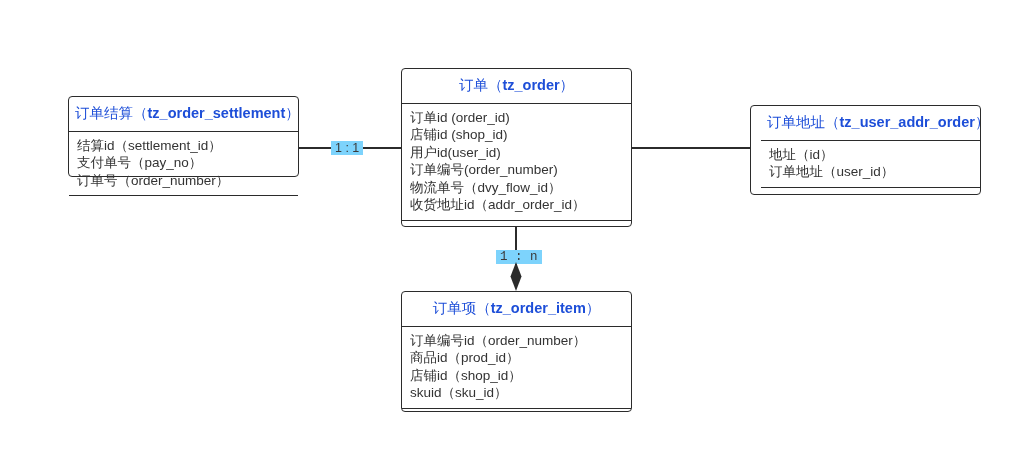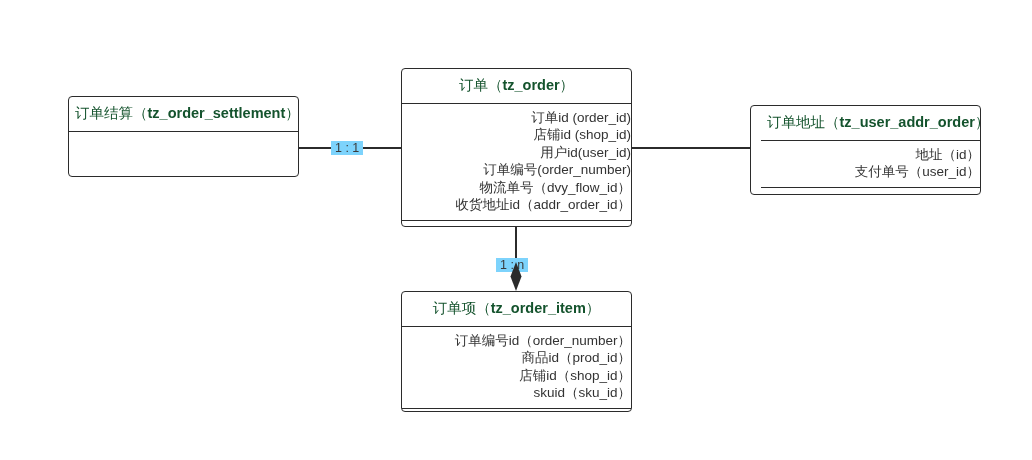--- a/index.html
+++ b/index.html
@@ -24,41 +24,40 @@
     border-radius: 4px;
     background: #ffffff;
     display: flex;
     flex-direction: column;
   }
   .entity-title {
     box-sizing: border-box;
     width: 100%;
     text-align: center;
     font-size: 14.5px;
-    color: #14532d;
+    color: #1d4ed8;
     line-height: 1;
     padding: 9px 6px 10px 6px;
     border-bottom: 1.6px solid #2b2b2b;
     white-space: nowrap;
   }
   .entity-title .tbl {
     font-weight: bold;
   }
   .entity-fields {
     box-sizing: border-box;
     padding: 5px 0 6px 8px;
     border-bottom: 1.6px solid #2b2b2b;
     flex: 0 0 auto;
   }
   .field {
     font-size: 13.5px;
     color: #333333;
     line-height: 17.5px;
     white-space: nowrap;
-    text-align: right;
   }
   .entity-footer {
     flex: 1 1 auto;
     min-height: 18px;
   }
 
   
   .conn {
     position: absolute;
     background: #2b2b2b;
@@ -87,30 +86,35 @@
 <body>
 
 <div id="canvas">
 
   <div class="conn conn-h" style="left:298px; top:147px; width:103px;"></div>
   <div class="conn-label" style="left:331px; top:141px;">1 : 1</div>
 
   <div class="conn conn-h" style="left:631px; top:147px; width:119px;"></div>
 
   <div class="conn conn-v" style="left:515px; top:227px; width:1.6px; height:54px;"></div>
-  <div class="conn-label" style="left:496px; top:258px;">1 : n</div>
+  <div class="conn-label" style="left:496px; top:250px;font-family:Liberation Mono, monospace;">1 : n</div>
   <div class="diamond" style="left:509px; top:262px;">
     <svg width="14" height="29" viewBox="0 0 14 29">
       <polygon points="7,0 12.5,14.5 7,29 1.5,14.5" fill="#2b2b2b"></polygon>
     </svg>
   </div>
 
   <div class="entity" style="left:68px; top:96px; width:231px; height:81px;">
     <div class="entity-title">
       <span>订单结算</span><span>（</span><span class="tbl">tz_order_settlement</span><span>）</span>
+    </div>
+    <div class="entity-fields">
+      <div class="field">结算id（settlement_id）</div>
+      <div class="field">支付单号（pay_no）</div>
+      <div class="field">订单号（order_number）</div>
     </div>
     <div class="entity-footer"></div>
   </div>
 
   <div class="entity" style="left:401px; top:68px; width:231px; height:159px;">
     <div class="entity-title">
       <span>订单</span><span>（</span><span class="tbl">tz_order</span><span>）</span>
     </div>
     <div class="entity-fields">
       <div class="field">订单id (order_id)</div>
@@ -122,21 +126,21 @@
     </div>
     <div class="entity-footer"></div>
   </div>
 
   <div class="entity" style="left:750px; top:105px; width:231px; height:90px;padding-left:10px;">
     <div class="entity-title">
       <span>订单地址</span><span>（</span><span class="tbl">tz_user_addr_order</span><span>）</span>
     </div>
     <div class="entity-fields">
       <div class="field">地址（id）</div>
-      <div class="field">支付单号（user_id）</div>
+      <div class="field">订单地址（user_id）</div>
     </div>
     <div class="entity-footer"></div>
   </div>
 
   <div class="entity" style="left:401px; top:291px; width:231px; height:121px;">
     <div class="entity-title">
       <span>订单项</span><span>（</span><span class="tbl">tz_order_item</span><span>）</span>
     </div>
     <div class="entity-fields">
       <div class="field">订单编号id（order_number）</div>

